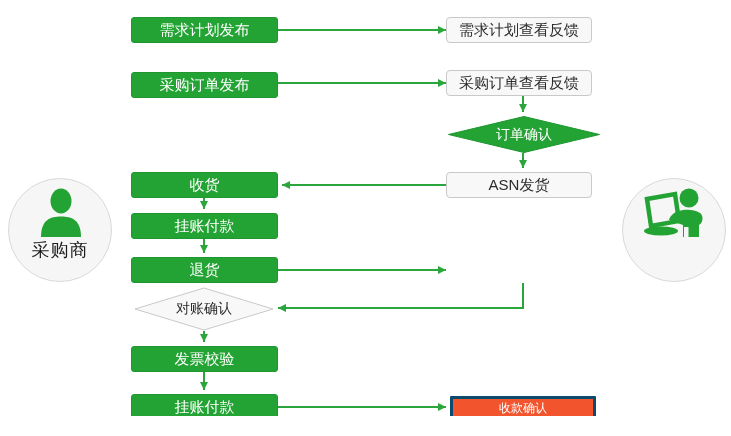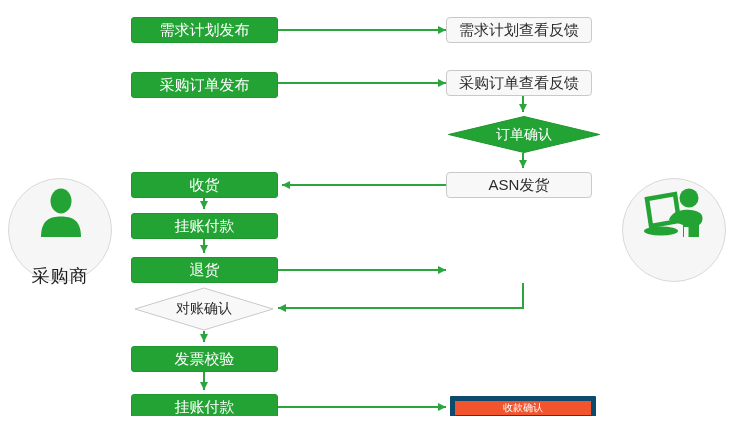--- a/index.html
+++ b/index.html
@@ -27,42 +27,42 @@
   }
   .node-green{
     background:var(--green);color:#fff;border:1px solid var(--green-border);
     border-radius:3px;left:131px;width:147px;height:26px;
   }
   .node-plain{
     background:var(--node_fill);color:var(--text_dark);border:1px solid var(--node_border);
     border-radius:4px;left:446px;width:146px;height:26px;
   }
   .node-red{
-    background:var(--red);color:#fff;border:5px solid #0c4a6e;
-    border-radius:1px;left:450px;width:146px;height:24px;font-size:10px;
+    background:var(--red);color:#fff;border:3px solid #0c4a6e;
+    border-radius:1px;left:450px;width:146px;height:24px;font-size:12px;
   }
   .diamond{position:absolute;text-align:right;}
   .diamond svg{position:absolute;left:0;top:0;width:100%;height:100%;}
   .diamond .dlabel{
     position:absolute;left:0;top:0;width:100%;height:100%;
     display:flex;align-items:center;justify-content:center;font-size:14px;white-space:nowrap;
   }
   .diamond-green polygon{fill:var(--green);stroke:var(--green-border);stroke-width:1;}
   .diamond-green .dlabel{color:#fff;}
   .diamond-gray polygon{fill:var(--node_fill);stroke:var(--node_border);stroke-width:1;}
   .diamond-gray .dlabel{color:var(--text_dark);font-family:Liberation Mono, monospace;}
   .actor{
     position:absolute;width:104px;height:104px;border-radius:50%;
     background:var(--circle_fill);border:1px solid var(--circle_border);
     box-sizing:border-box;top:178px;
   }
   .actor .icon{position:absolute;}
   .actor .alabel{
     position:absolute;left:0;top:59px;width:100%;text-align:center;
-    font-size:18px;color:#1c1c1c;letter-spacing:1px;white-space:nowrap;margin-top:26px;
+    font-size:18px;color:#1c1c1c;letter-spacing:1px;white-space:nowrap;
   }
   .icon-fill{fill:var(--green);}
   .icon-stroke{fill:none;stroke:var(--green);}
 </style>
 </head>
 <body>
 
 <div class="canvas">
 
   <svg class="wires" viewBox="0 0 731 436">

